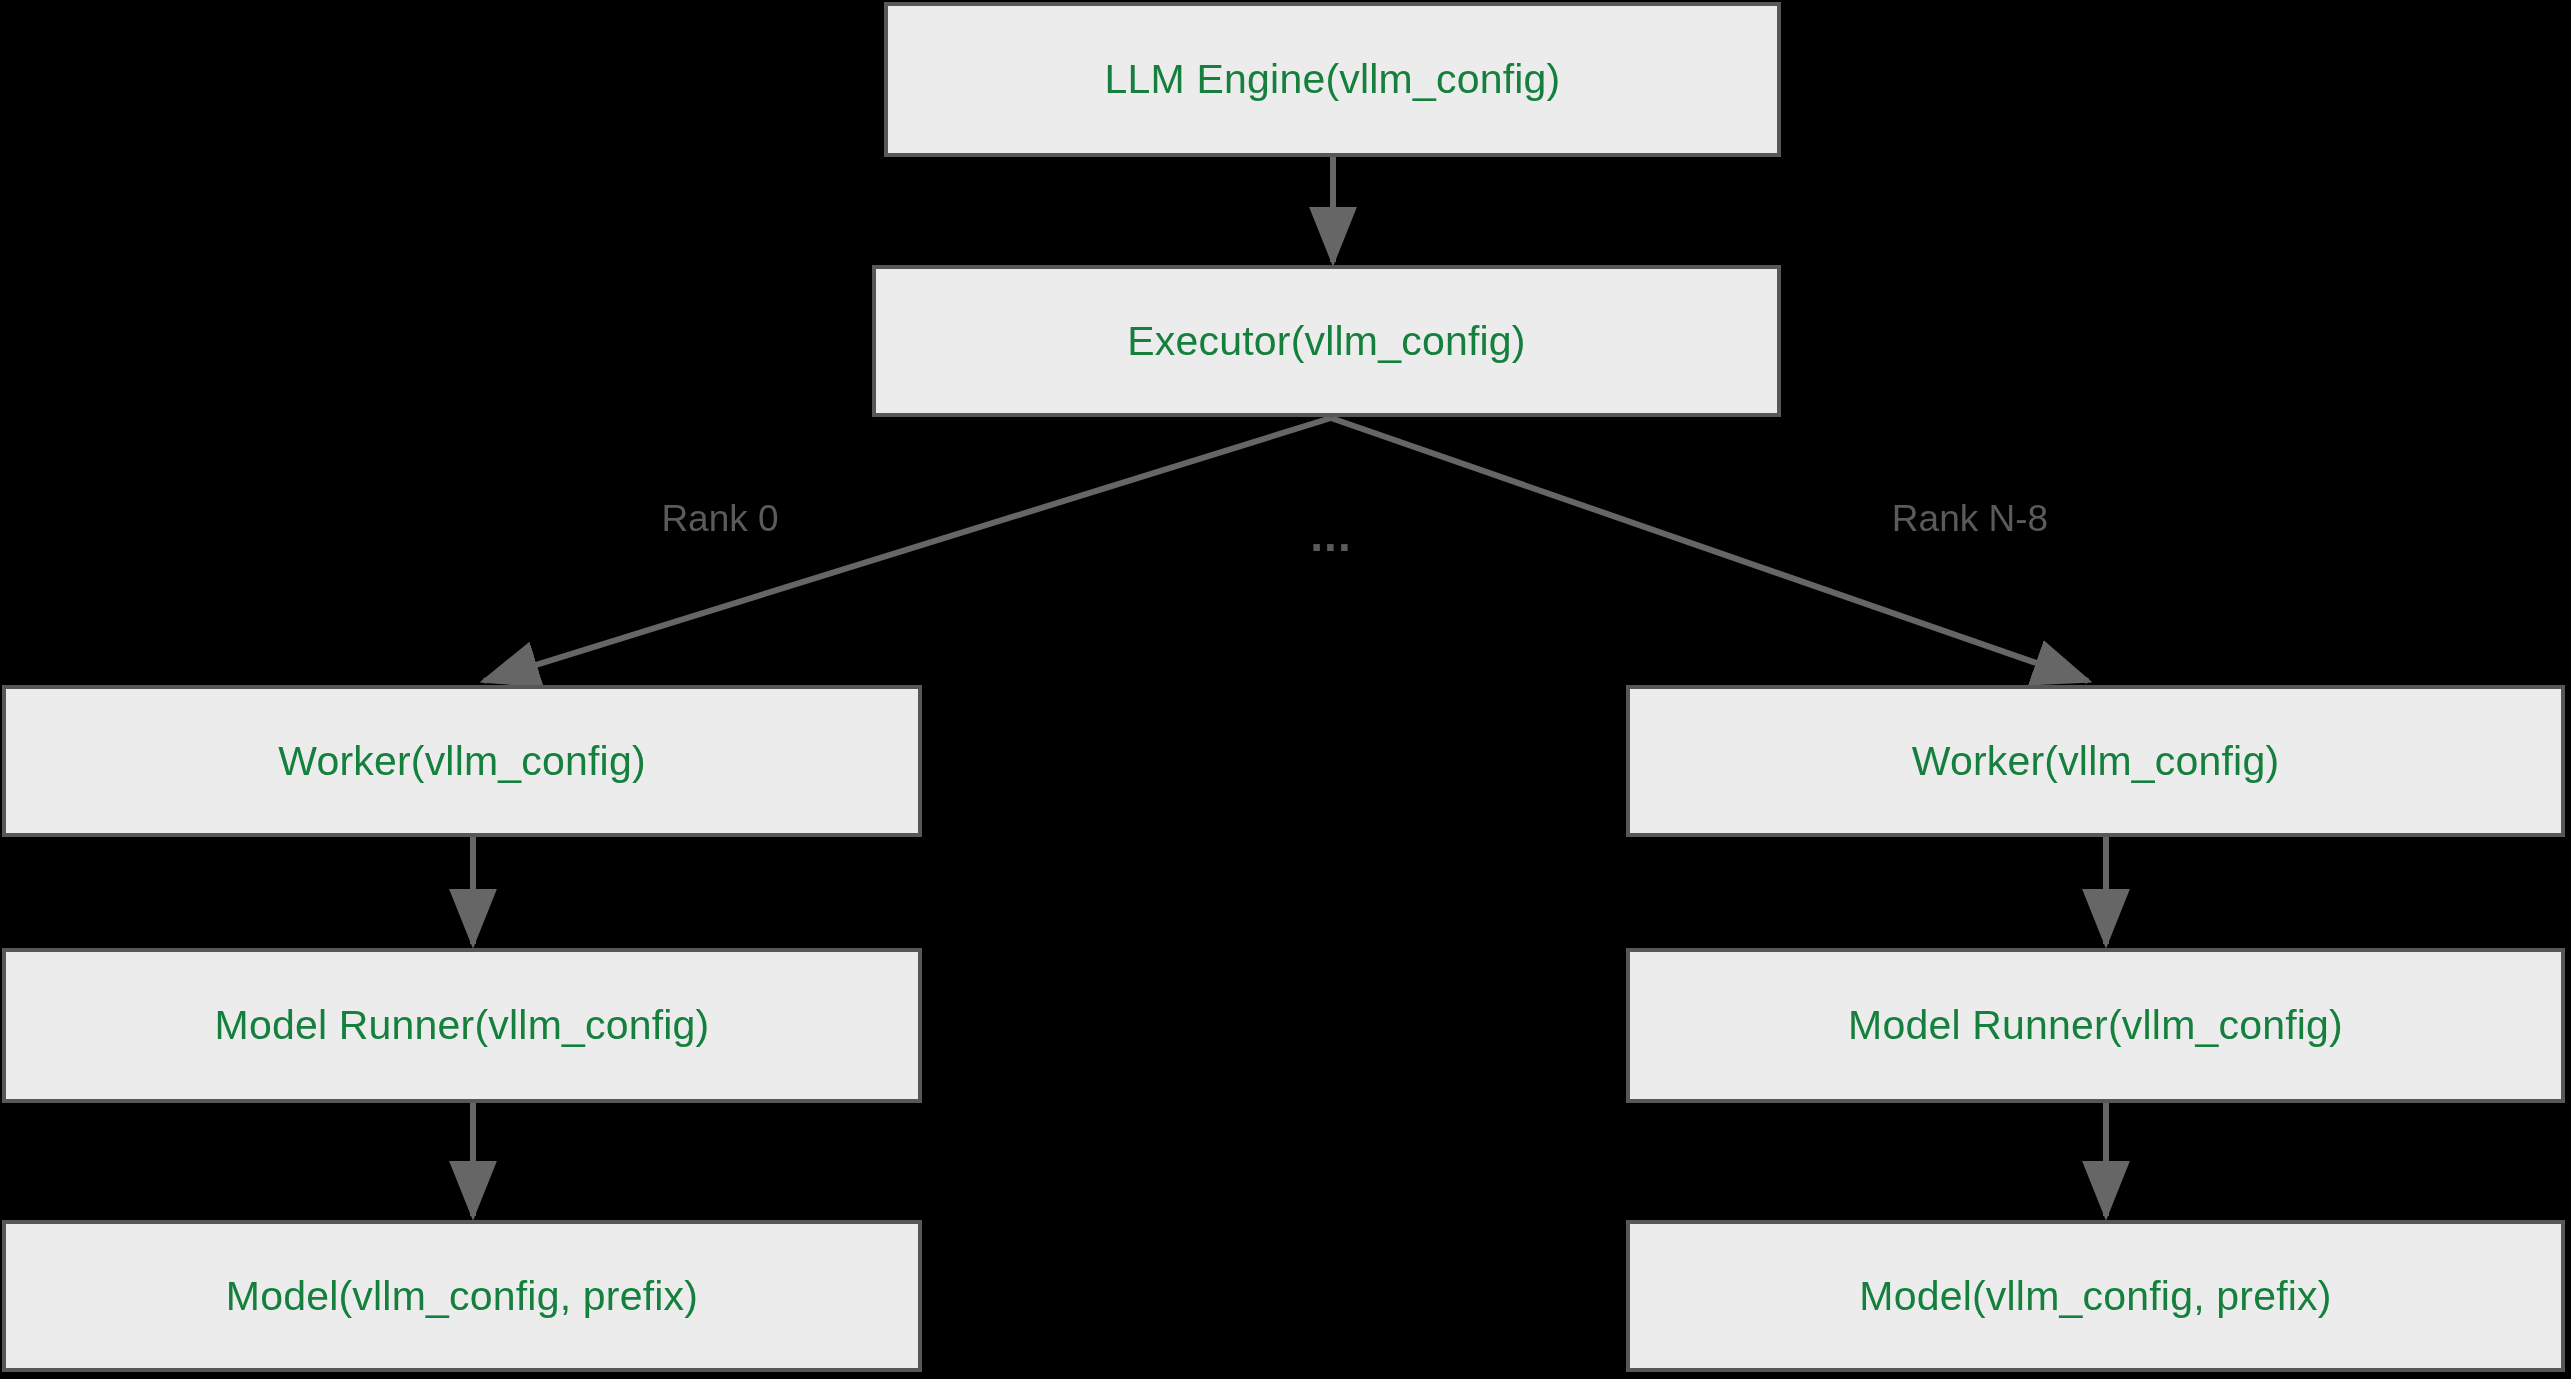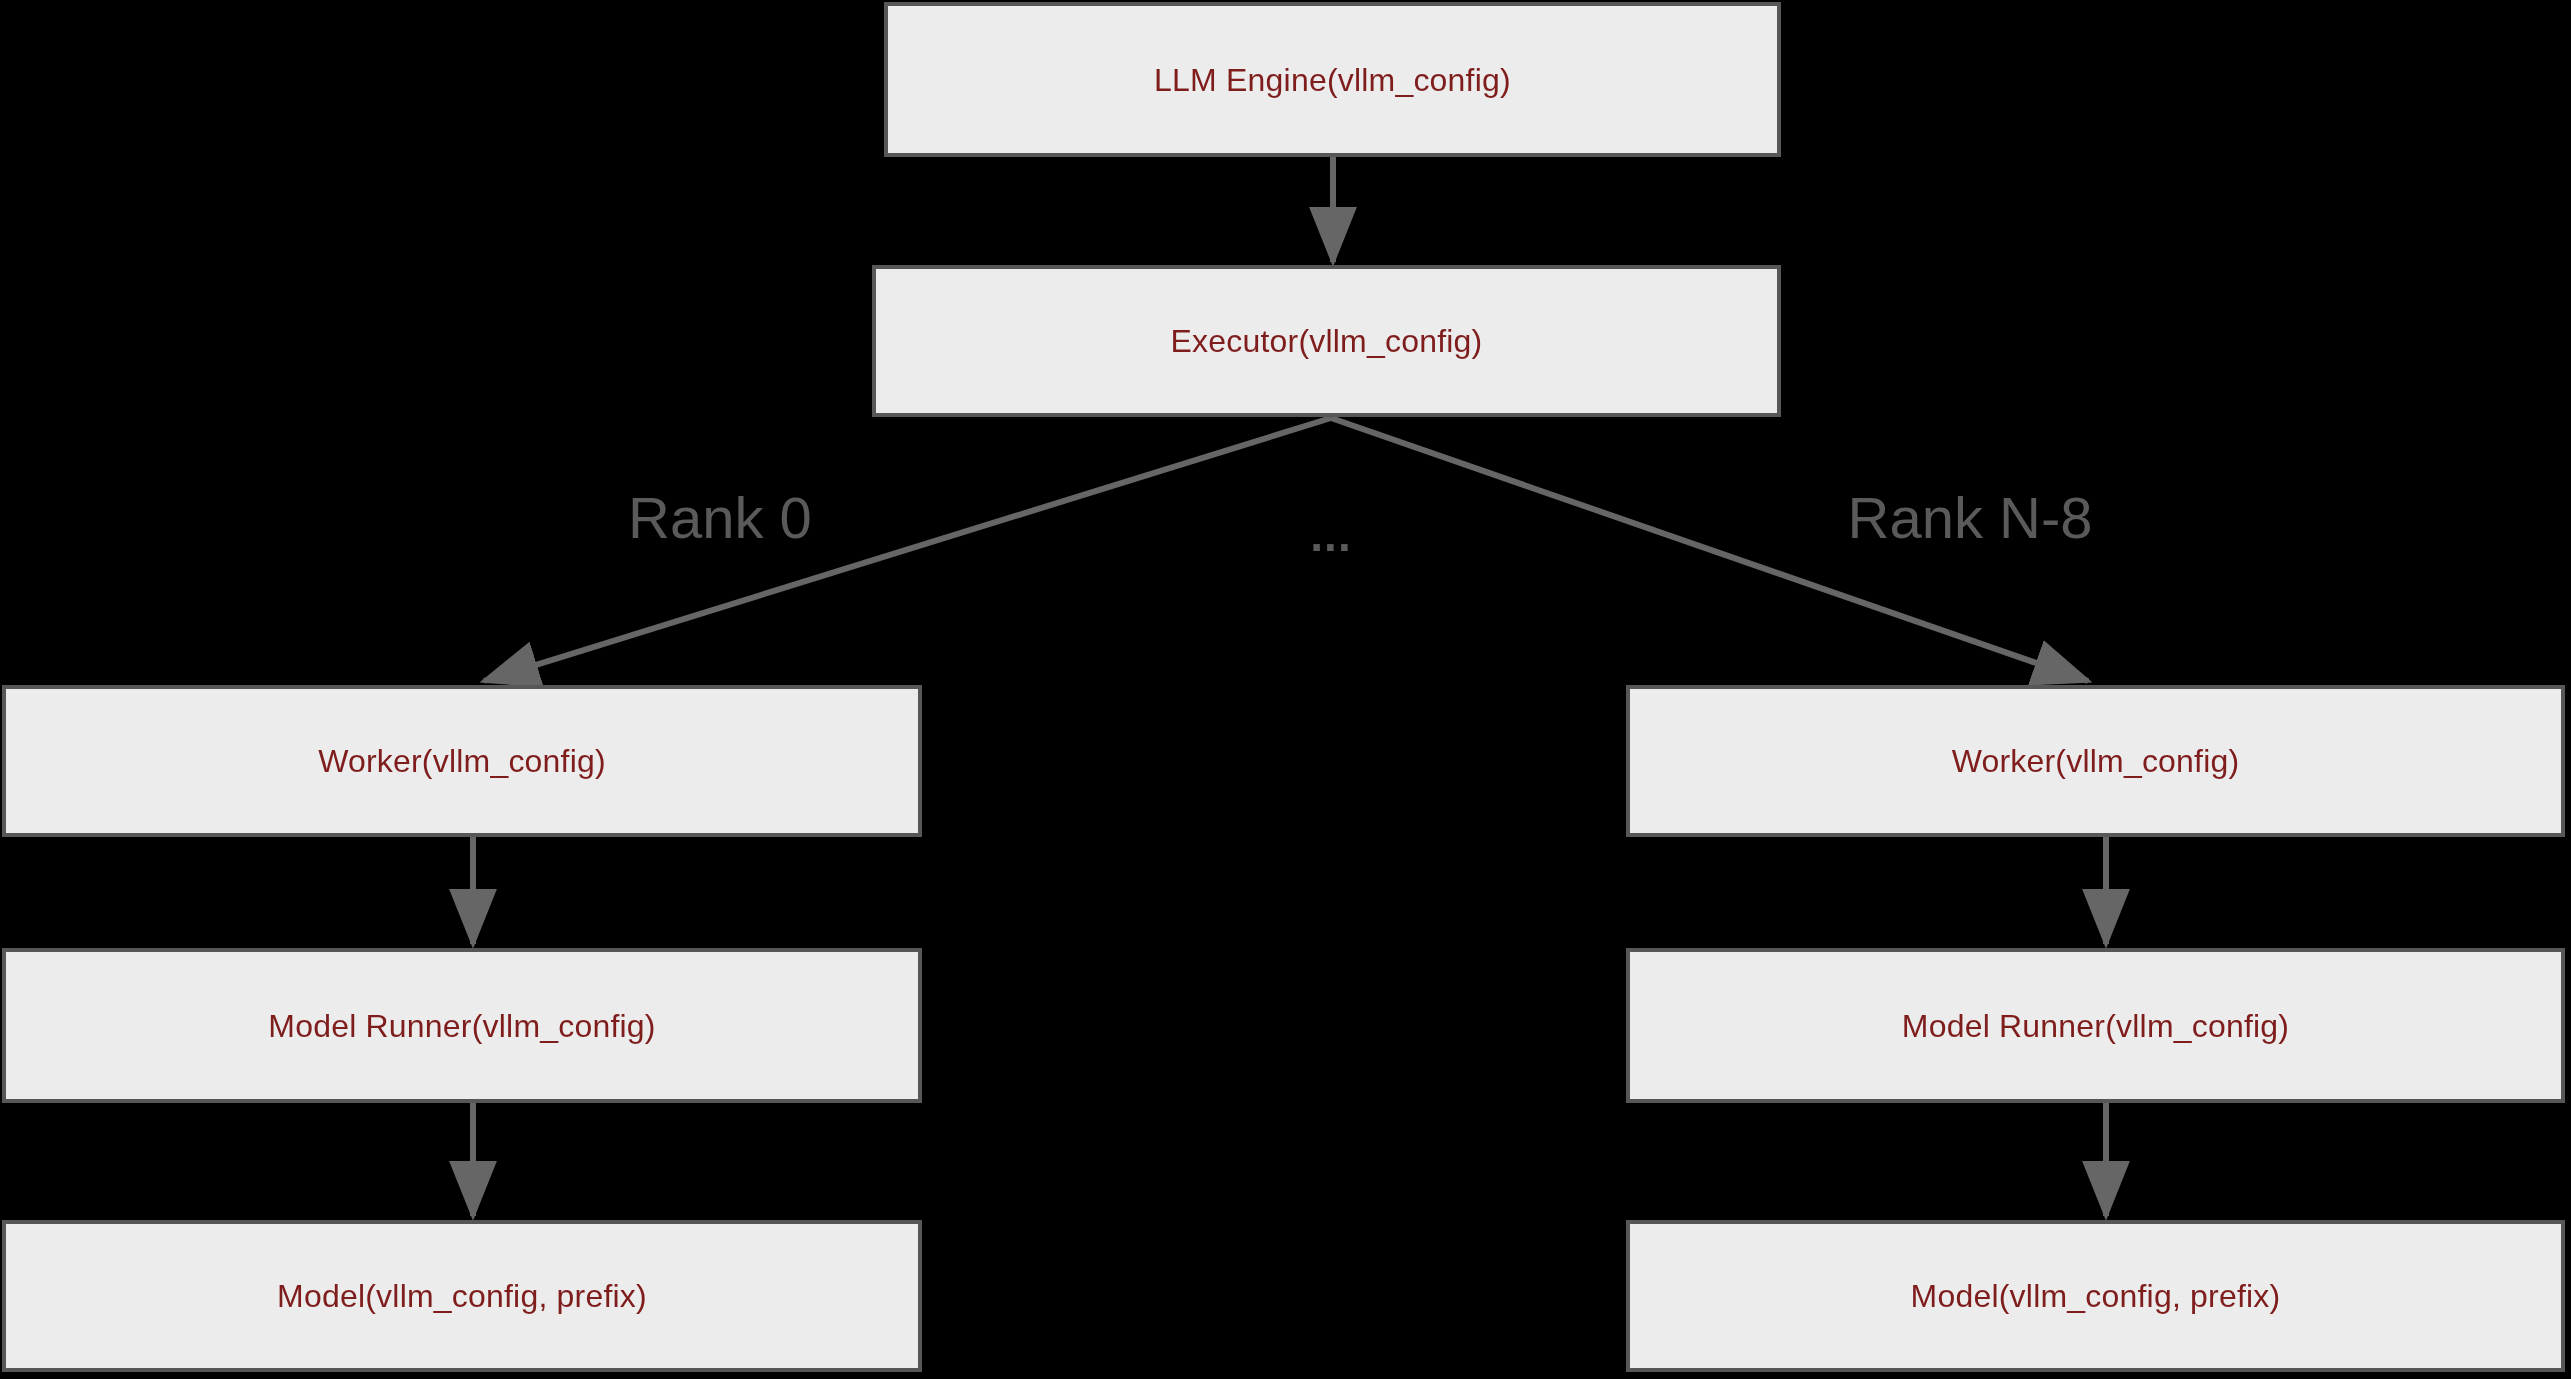--- a/index.html
+++ b/index.html
@@ -17,31 +17,31 @@
     font-family: "Liberation Sans", sans-serif;
   }
   .node {
     position: absolute;
     box-sizing: border-box;
     background: #ECECEC;
     border: 4px solid #575757;
     display: flex;
     align-items: center;
     justify-content: center;
-    color: #7f1d1d;
-    font-size: 32px;
+    color: #15803d;
+    font-size: 41px;
     font-weight: 400;
     letter-spacing: 0.2px;
     white-space: nowrap;
     line-height: 1;
   }
   .edge-label {
     position: absolute;
     color: #5A5A5A;
-    font-size: 58px;
+    font-size: 37px;
     font-weight: 400;
     white-space: nowrap;
     line-height: 1;
     transform: translate(-50%, -50%);
   }
   .ellipsis-label {
     position: absolute;
     color: #5A5A5A;
     font-size: 46px;
     font-weight: 700;

